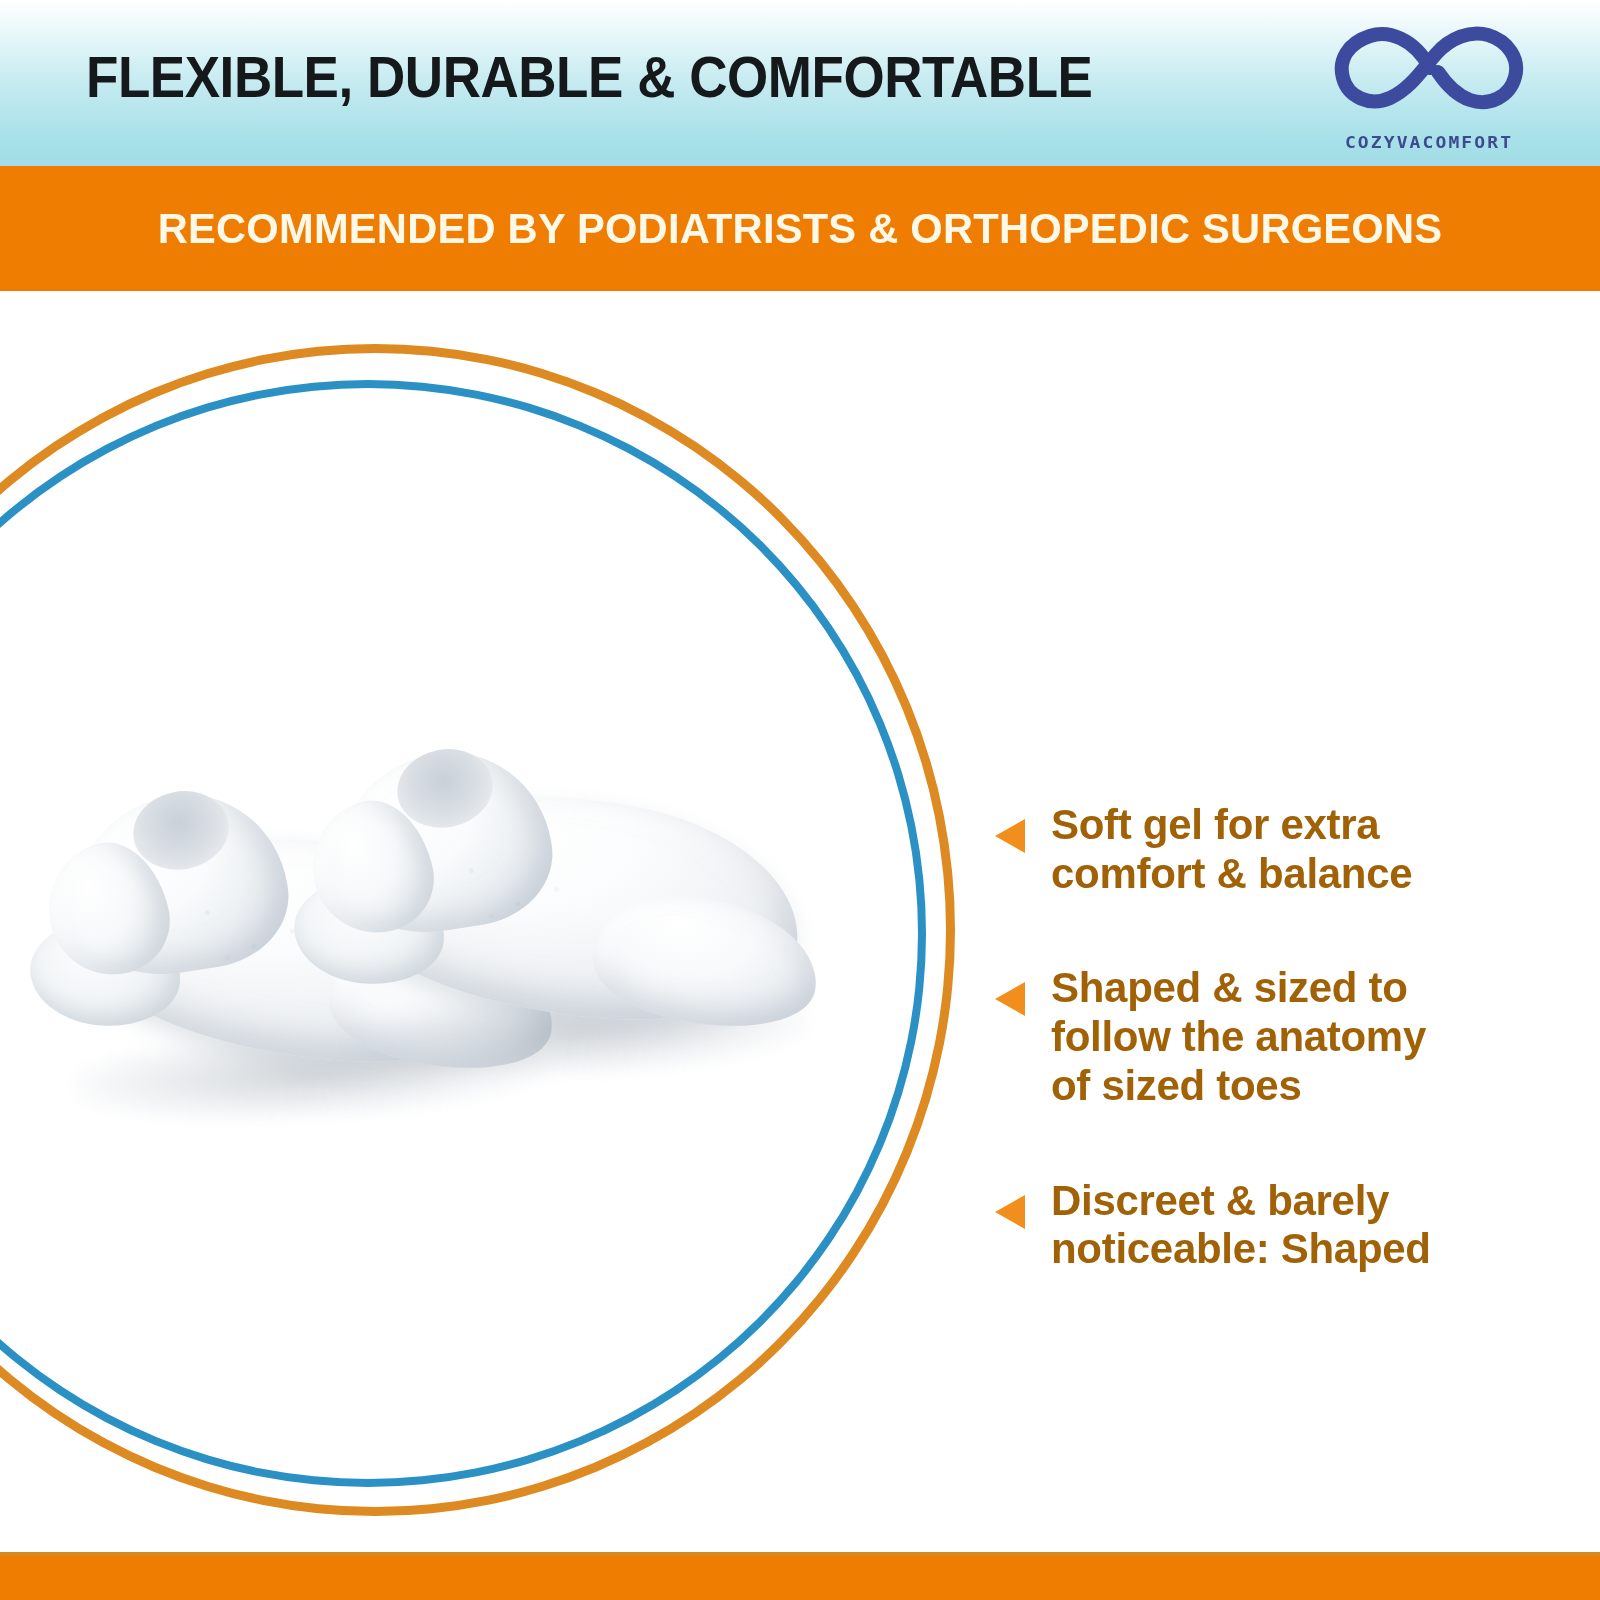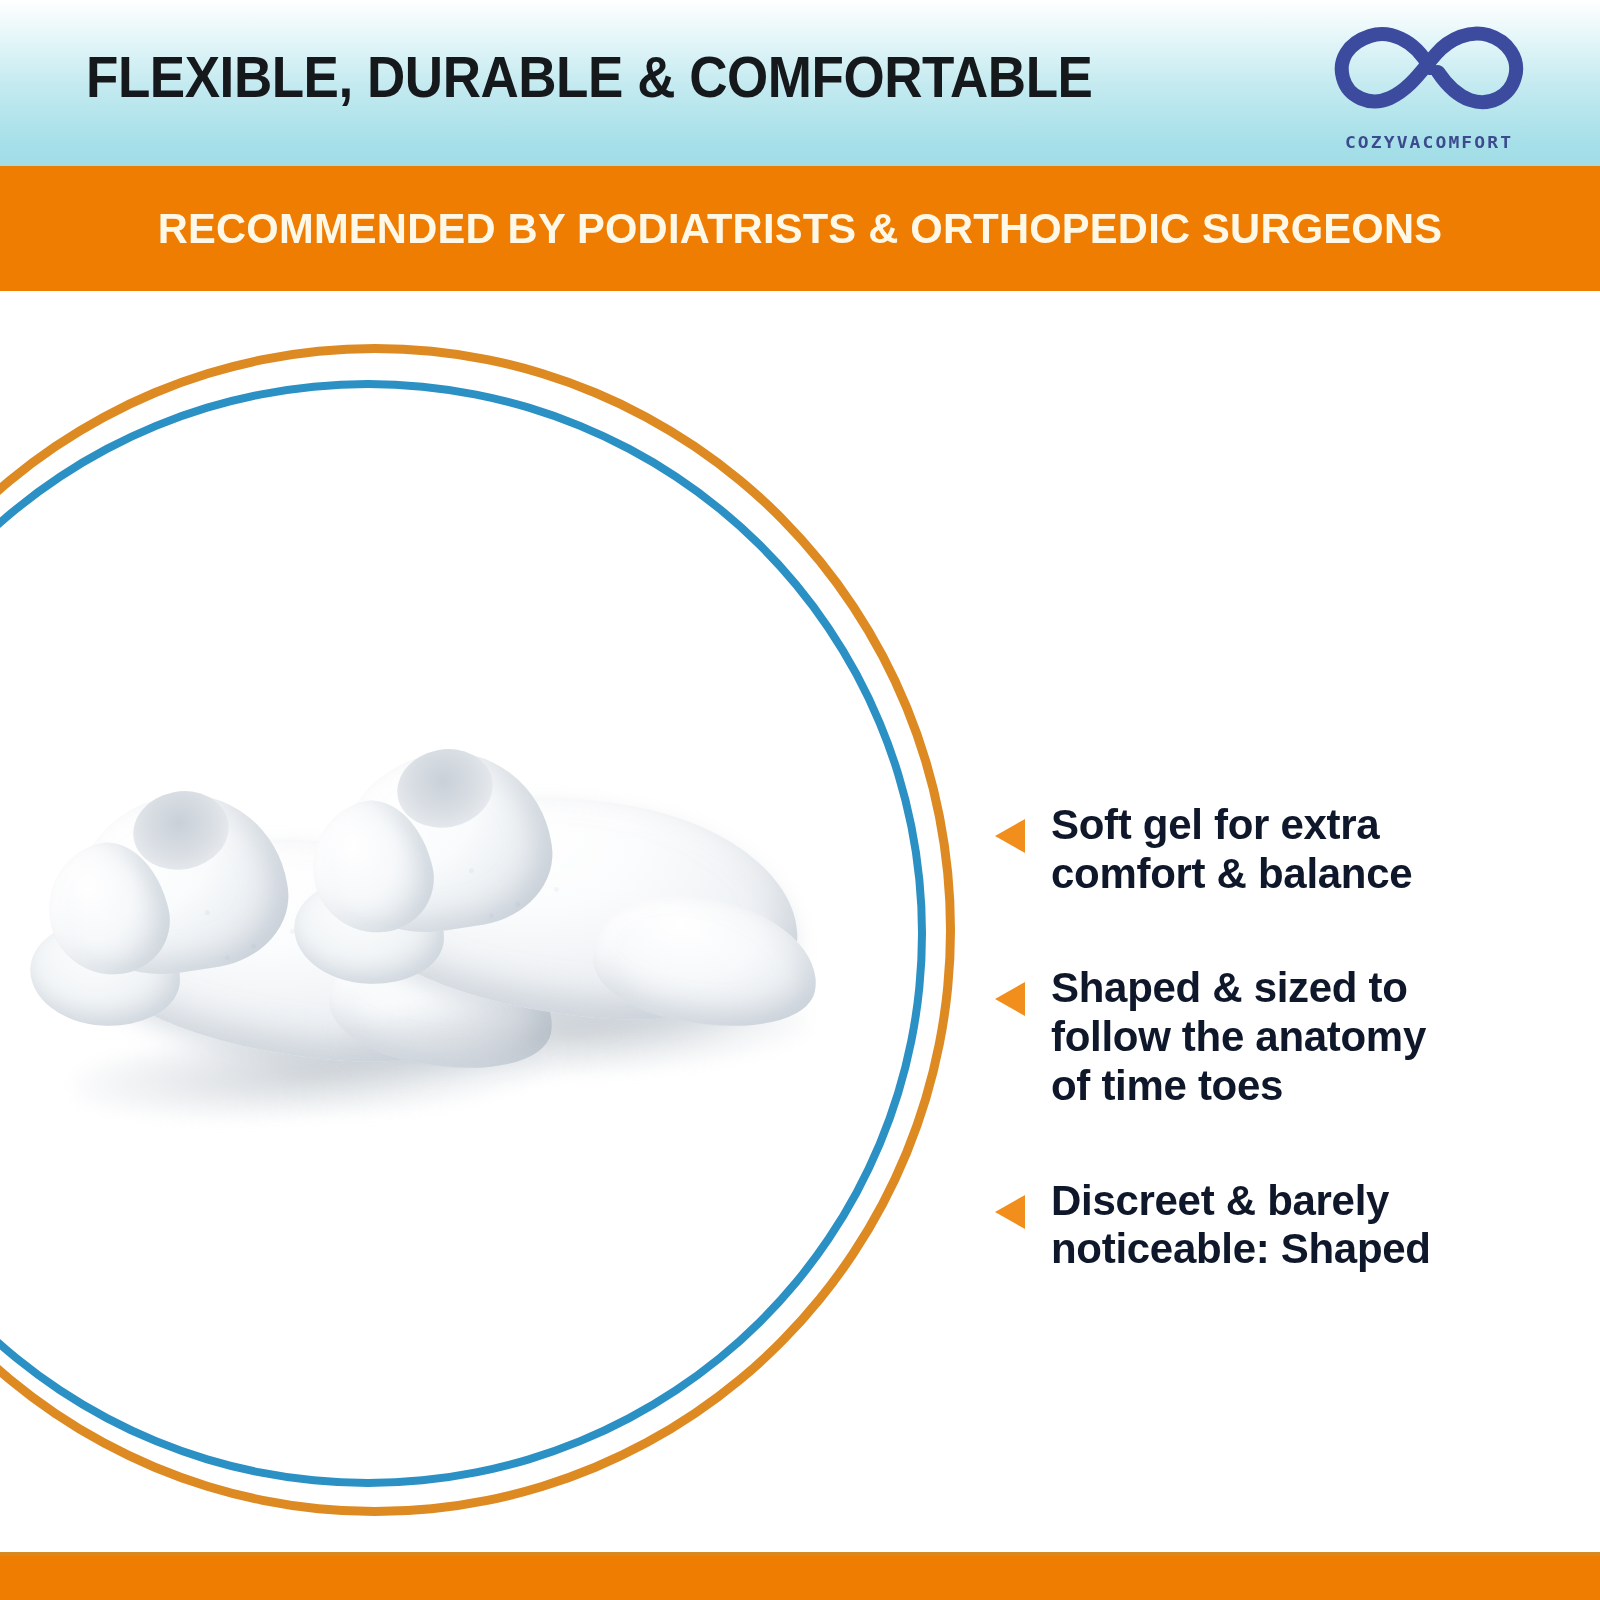--- a/index.html
+++ b/index.html
@@ -274,21 +274,21 @@
     margin-right: 26px;
     border-top: 17px solid transparent;
     border-bottom: 17px solid transparent;
     border-right: 30px solid #f28f1c;
   }
   .feature-text {
     flex: 1 1 auto;
     font-size: 42px;
     font-weight: bold;
     line-height: 1.16;
-    color: #0f172a;
+    color: #a16207;
     letter-spacing: -0.3px;
   }
 
   
   .footer-band {
     position: absolute;
     left: 0;
     top: 1552px;
     width: 1600px;
     height: 48px;
@@ -361,21 +361,21 @@
           <span>comfort &amp; balance</span>
         </span>
       </div>
 
 
       <div class="feature-row">
         <span class="feature-marker"></span>
         <span class="feature-text">
           <span>Shaped &amp; sized to</span><br>
           <span>follow the anatomy</span><br>
-          <span>of time toes</span>
+          <span>of sized toes</span>
         </span>
       </div>
 
       <div class="feature-row">
         <span class="feature-marker"></span>
         <span class="feature-text">
           <span>Discreet &amp; barely</span><br>
           <span>noticeable: Shaped</span><br>
         </span>
       </div>

